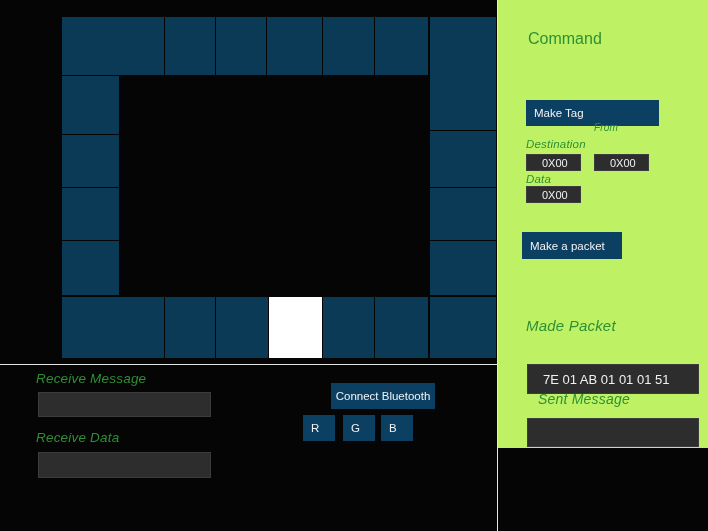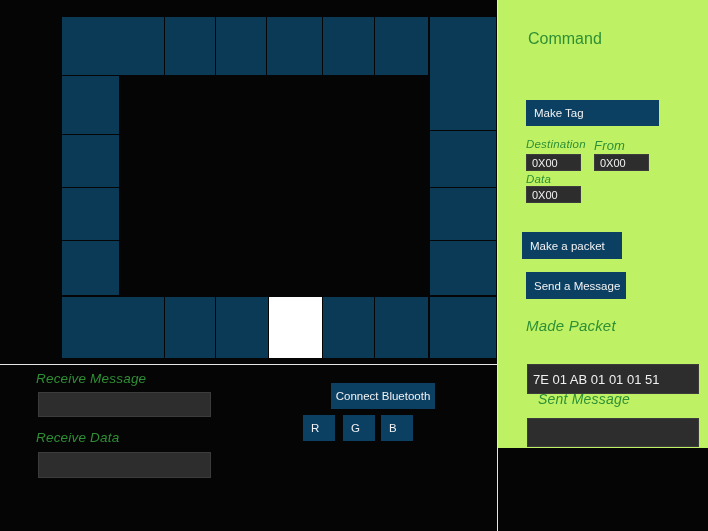--- a/index.html
+++ b/index.html
@@ -72,21 +72,21 @@
   }
 
   .readonly-field {
     background: #2d2d2d;
     border: 1px solid #3c3c3c;
     box-sizing: border-box;
     color: #f0f0f0;
     font-size: 12px;
     display: flex;
     align-items: center;
-    padding: 0 5px;
+    padding: 0 15px;
     overflow: hidden;
     white-space: nowrap;
   }
 
   .btn {
     background: #0d4straight;
   }
   .btn {
     background: #0c4063;
     color: #f2f2f2;
@@ -122,21 +122,21 @@
   #sidebar-title {
     position: absolute;
     left: 30px; top: 30px;
     color: #2f8f35;
     font-size: 16px;
   }
   #btn-connection-check { position: absolute; left: 28px; top: 67px; width: 133px; height: 26px; }
   #btn-read-tag         { position: absolute; left: 28px; top: 100px; width: 133px; height: 26px; }
 
   #lbl-destination { position: absolute; left: 28px; top: 138px; font-size: 11.5px; }
-  #lbl-from        { position: absolute; left: 96px; top: 138px; font-size: 13px; }
+  #lbl-from        { position: absolute; left: 96px; top: 122px; font-size: 10px; }
   #fld-destination { position: absolute; left: 28px; top: 154px; width: 55px; height: 17px; font-size: 11px; }
   #fld-from        { position: absolute; left: 96px; top: 154px; width: 55px; height: 17px; font-size: 11px; }
   #lbl-data        { position: absolute; left: 28px; top: 173px; font-size: 11.5px; }
   #fld-data        { position: absolute; left: 28px; top: 186px; width: 55px; height: 17px; font-size: 11px; }
 
   #btn-make-packet   { position: absolute; left: 24px; top: 232px; width: 100px; height: 27px; }
   #btn-send-message  { position: absolute; left: 28px; top: 272px; width: 100px; height: 27px; }
 
   #lbl-made-packet   { position: absolute; left: 28px; top: 317px; font-size: 15px; }
   #fld-made-packet   { position: absolute; left: 29px; top: 364px; width: 172px; height: 30px; font-size: 13px; }
@@ -199,21 +199,20 @@
     <div class="section-label" id="lbl-destination">Destination</div>
     <div class="section-label" id="lbl-from">From</div>
     <div class="readonly-field" id="fld-destination">0X00</div>
     <div class="readonly-field" id="fld-from">0X00</div>
 
     <div class="section-label" id="lbl-data">Data</div>
     <div class="readonly-field" id="fld-data">0X00</div>
 
     <div class="btn" id="btn-make-packet">Make a packet</div>
 
-    <div class="btn" id="btn-send-message">Send a Message</div>
 
     <div class="section-label" id="lbl-made-packet">Made Packet</div>
     <div class="readonly-field" id="fld-made-packet">7E 01 AB 01 01 01 51</div>
 
     <div class="section-label" id="lbl-sent-message">Sent Message</div>
     <div class="readonly-field" id="fld-sent-message"></div>
 
   </div>
 </div>
 

